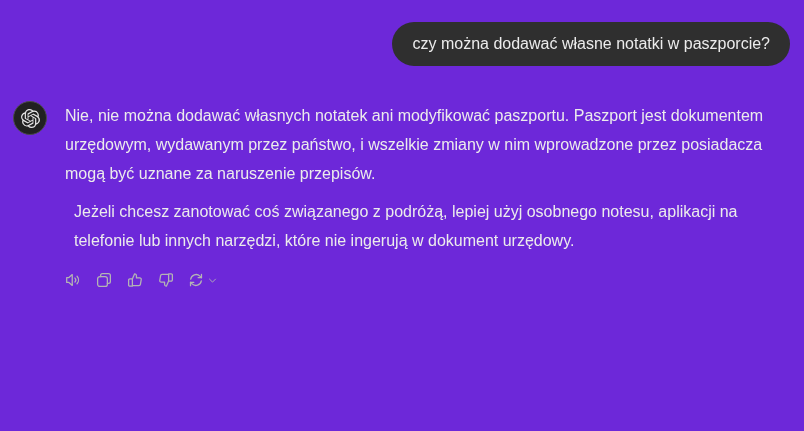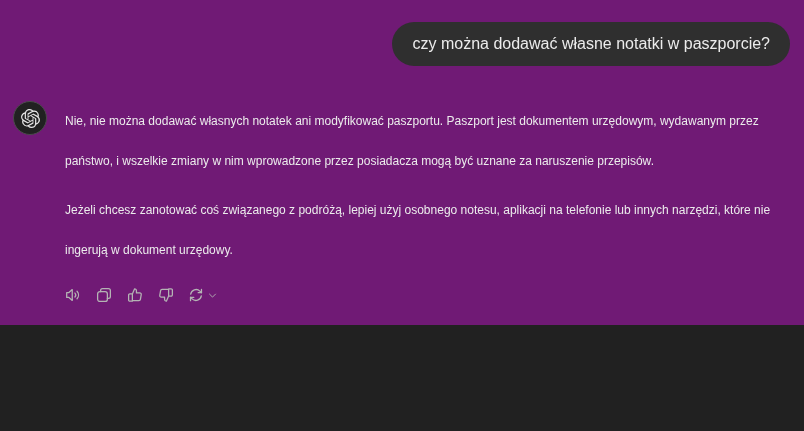--- a/index.html
+++ b/index.html
@@ -7,22 +7,22 @@
     padding: 0;
     background: #212121;
     width: 804px;
     height: 431px;
     overflow: hidden;
     font-family: "Liberation Sans", sans-serif;
   }
   .chat {
     position: relative;
     width: 804px;
-    height: 325px;
-    background: #701a75;
+    height: 431px;
+    background: #6d28d9;
   }
   
   .user-row {
     display: flex;
     justify-content: flex-end;
     padding: 22px 14px 0 0;
   }
   .user-bubble {
     max-width: 560px;
     background: #2f2f2f;
@@ -51,28 +51,29 @@
   }
   .avatar svg {
     width: 19px;
     height: 19px;
     fill: #e5e5e5;
   }
   .message {
     margin-left: 18px;
     width: 708px;
     color: #ececec;
-    font-size: 12px;
-    line-height: 40px;
+    font-size: 16px;
+    line-height: 29px;
   }
   .message p {
     margin: 0 0 9px 0;
   }
   .message p:last-of-type {
     margin-bottom: 0;
+    margin-left: 9px;
   }
   
   .actions {
     display: flex;
     align-items: center;
     gap: 5px;
     margin: 12px 0 0 -5px;
   }
   .action-btn {
     display: flex;

